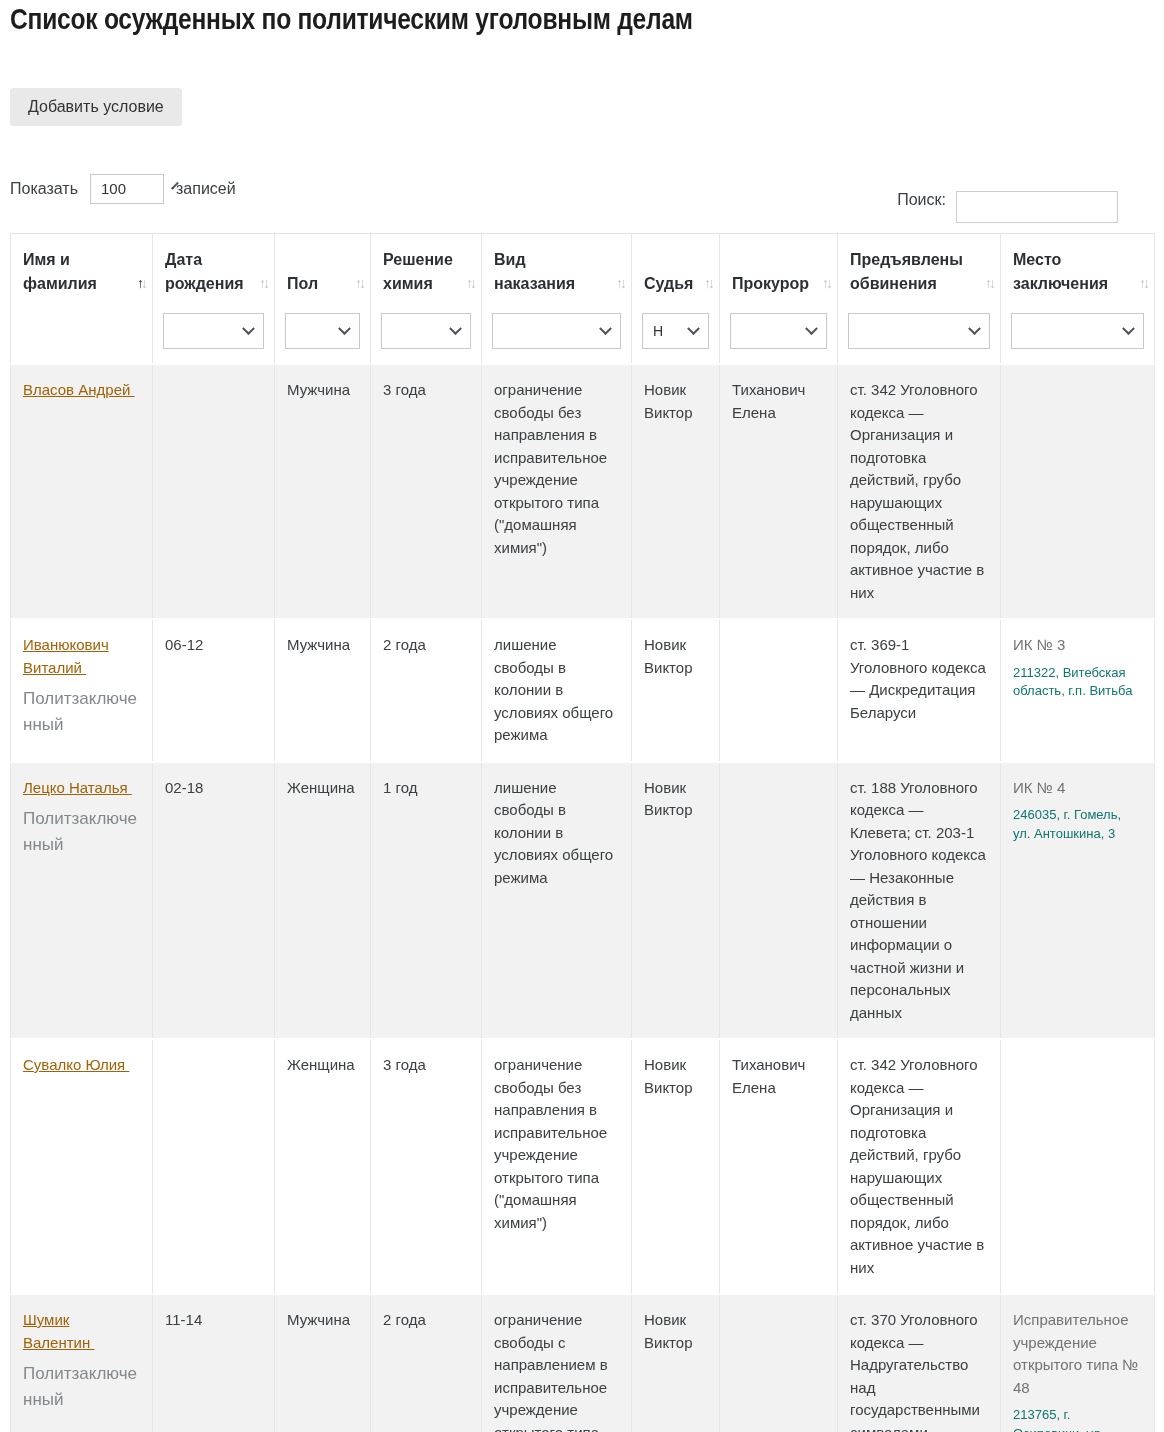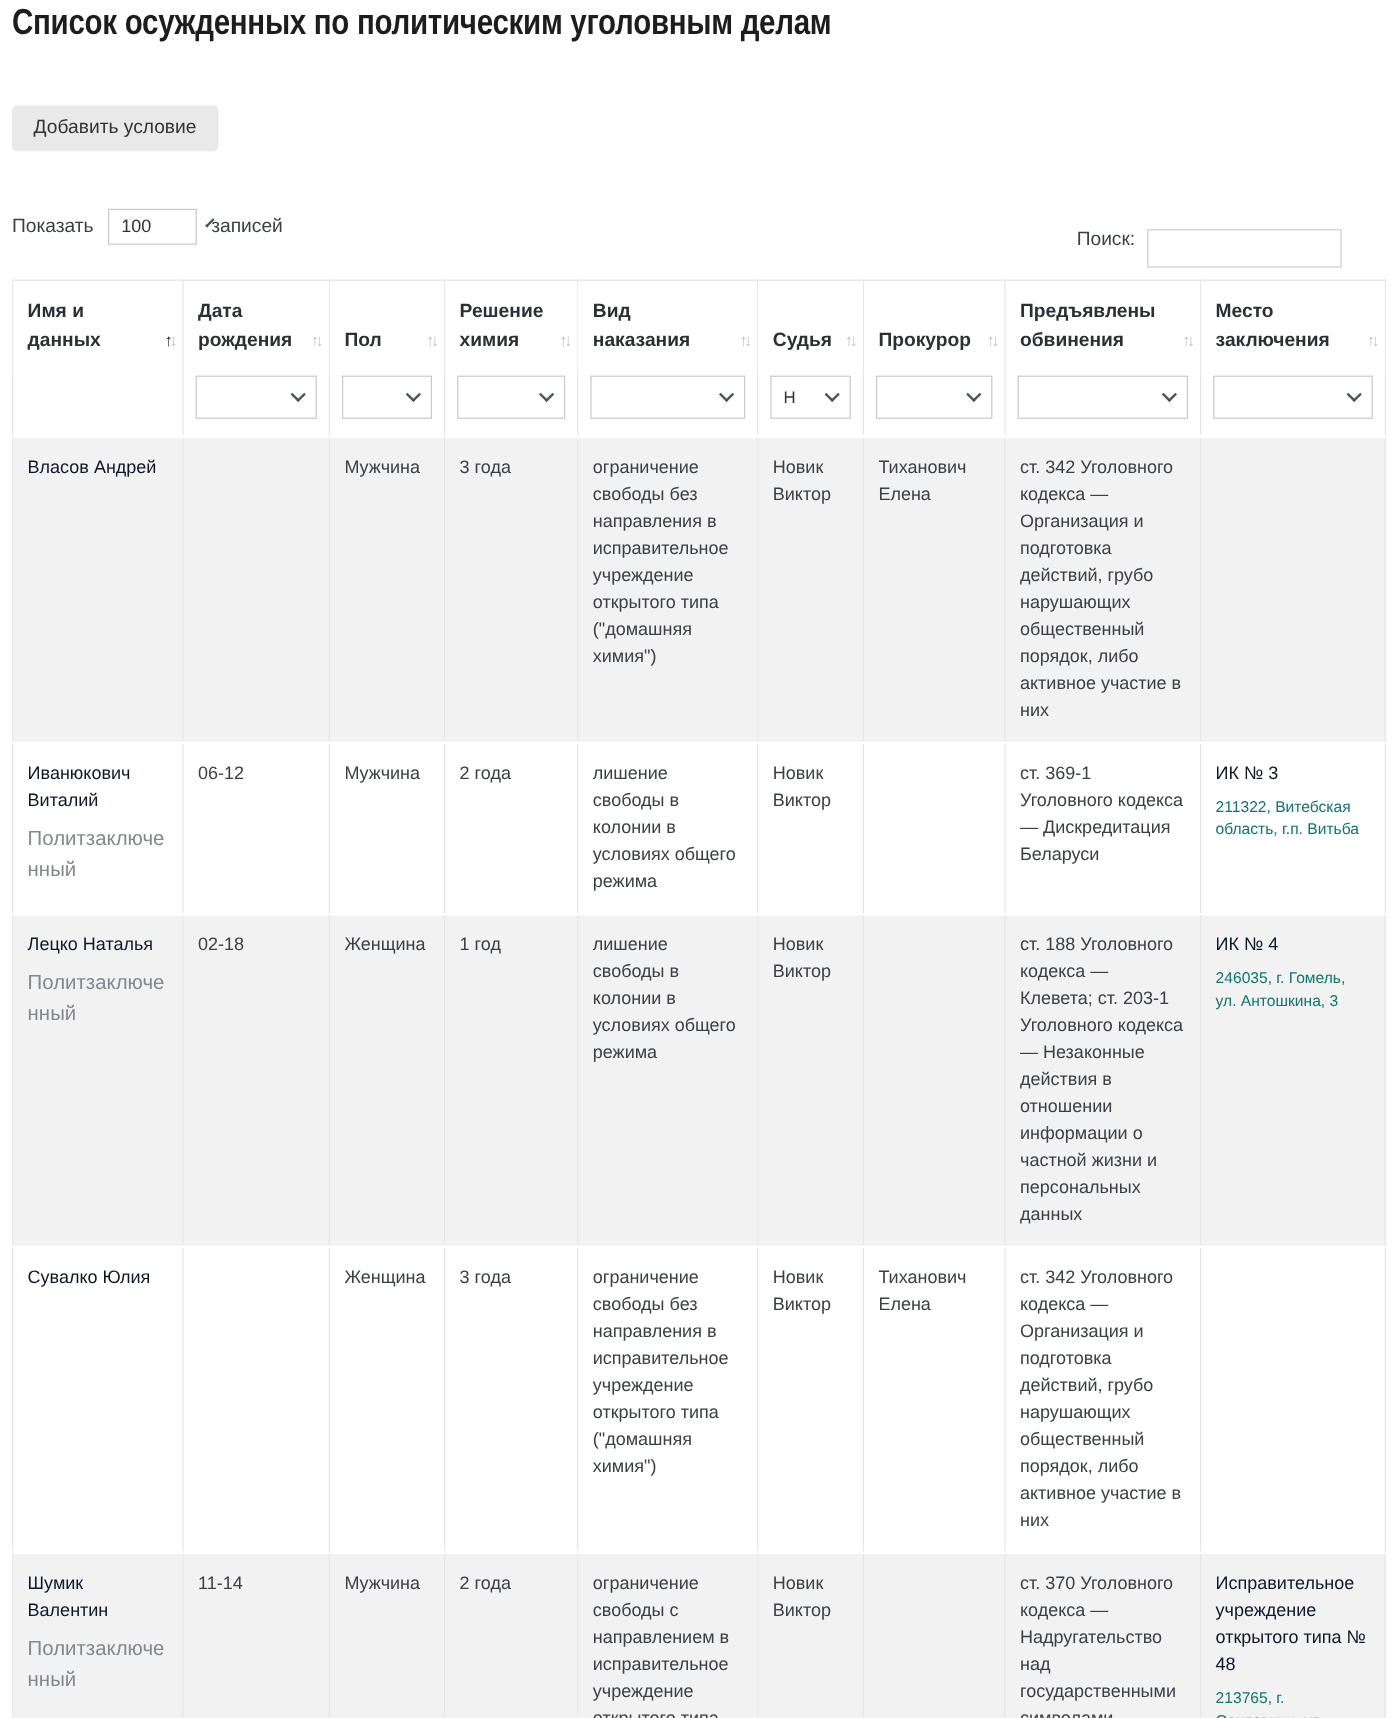--- a/index.html
+++ b/index.html
@@ -134,29 +134,30 @@
     padding: 14px 12px;
     font-size: 15px;
     line-height: 1.5;
     color: #3c4043;
     border-top: 2px solid #fff;
     word-wrap: break-word;
   }
   .data-table tbody tr.striped td { background: #f2f2f2; }
 
   .name-link {
-    color: #0f172a;
+    color: #a16207;
+    text-decoration: underline;
     cursor: pointer;
   }
   .status-note {
     margin-top: 7px;
     font-size: 17px;
     color: #83888d;
   }
-  .place-main { color: #0f172a; }
+  .place-main { color: #737373; }
   .place-addr {
     margin-top: 7px;
     font-size: 13px;
     line-height: 1.45;
     color: #0f766e;
   }
 </style>
 </head>
 <body>
 
@@ -188,21 +189,21 @@
         <col style="width:96px">
       <col style="width:111px">
         <col style="width:150px">
         <col style="width:88px">
       <col style="width:118px">
         <col style="width:163px">
         <col style="width:154px">
     </colgroup>
     <thead>
       <tr id="header-row">
-          <th><span class="th-label">Имя и данных</span><span class="sort-icon"><span class="arr up active">↑</span><span class="arr down">↓</span></span></th>
+          <th><span class="th-label">Имя и фамилия</span><span class="sort-icon"><span class="arr up active">↑</span><span class="arr down">↓</span></span></th>
           <th><span class="th-label">Дата рождения</span><span class="sort-icon"><span class="arr up">↑</span><span class="arr down">↓</span></span></th>
           <th><span class="th-label">Пол</span><span class="sort-icon"><span class="arr up">↑</span><span class="arr down">↓</span></span></th>
           <th><span class="th-label">Решение химия</span><span class="sort-icon"><span class="arr up">↑</span><span class="arr down">↓</span></span></th>
           <th><span class="th-label">Вид наказания</span><span class="sort-icon"><span class="arr up">↑</span><span class="arr down">↓</span></span></th>
           <th><span class="th-label">Судья</span><span class="sort-icon"><span class="arr up">↑</span><span class="arr down">↓</span></span></th>
           <th><span class="th-label">Прокурор</span><span class="sort-icon"><span class="arr up">↑</span><span class="arr down">↓</span></span></th>
           <th><span class="th-label">Предъявлены обвинения</span><span class="sort-icon"><span class="arr up">↑</span><span class="arr down">↓</span></span></th>
           <th><span class="th-label">Место заключения</span><span class="sort-icon"><span class="arr up">↑</span><span class="arr down">↓</span></span></th>
         </tr>
       <tr id="filter-row" class="filter-row">

